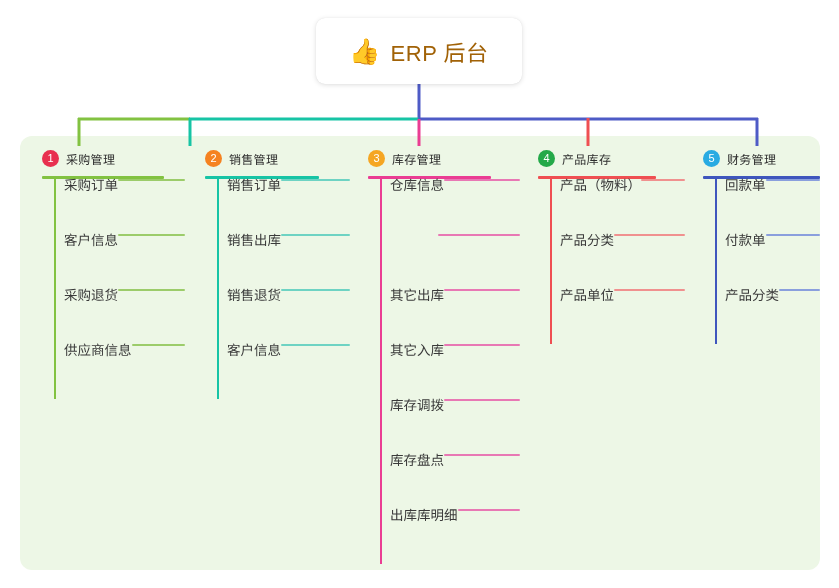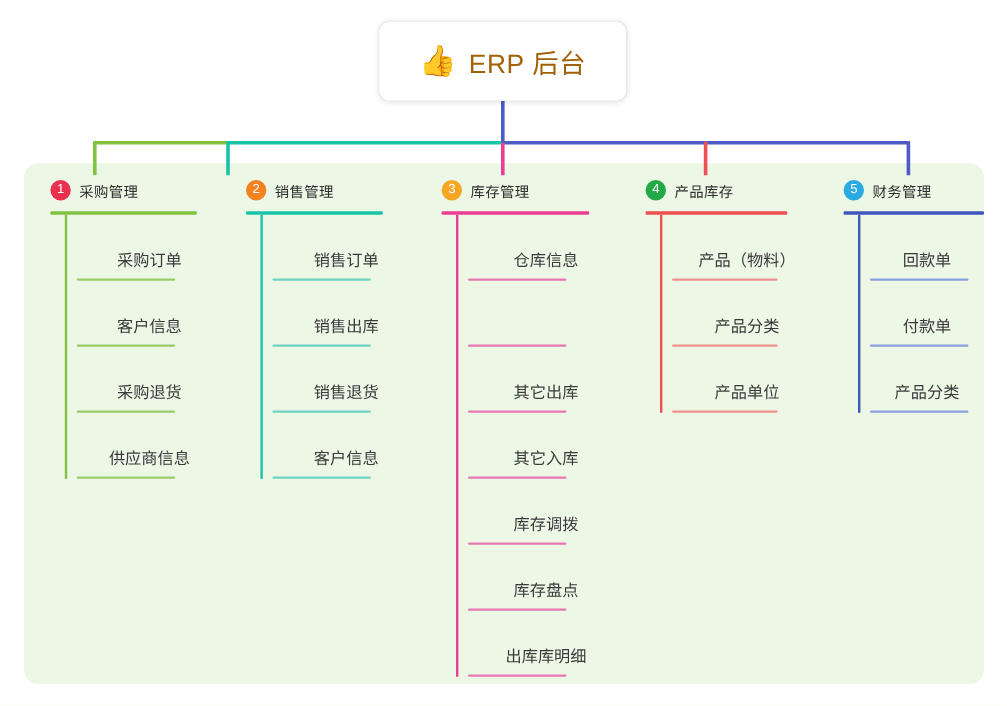--- a/index.html
+++ b/index.html
@@ -146,23 +146,22 @@
     left: 0;
     top: 0;
     width: 2px;
   }
   .leaf {
     position: relative;
     height: 55px;
     box-sizing: border-box;
     padding-left: 10px;
     display: flex;
-    flex-direction: column;
+    flex-direction: row;
     justify-content: flex-end;
-    text-align: center;
   }
   .leaf-label {
     font-size: 13.5px;
     color: #3a3a3a;
     line-height: 1;
     padding-bottom: 8px;
     white-space: nowrap;
   }
   .leaf-rule {
     height: 2px;

